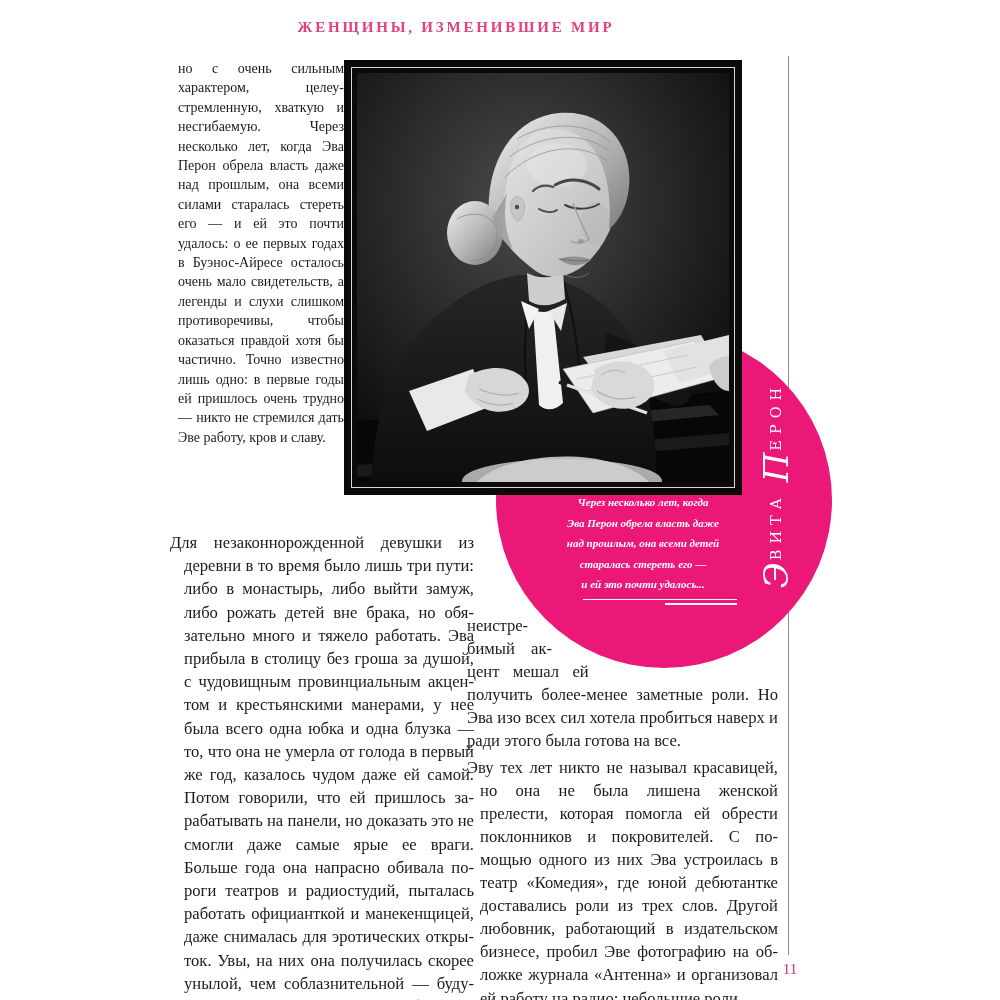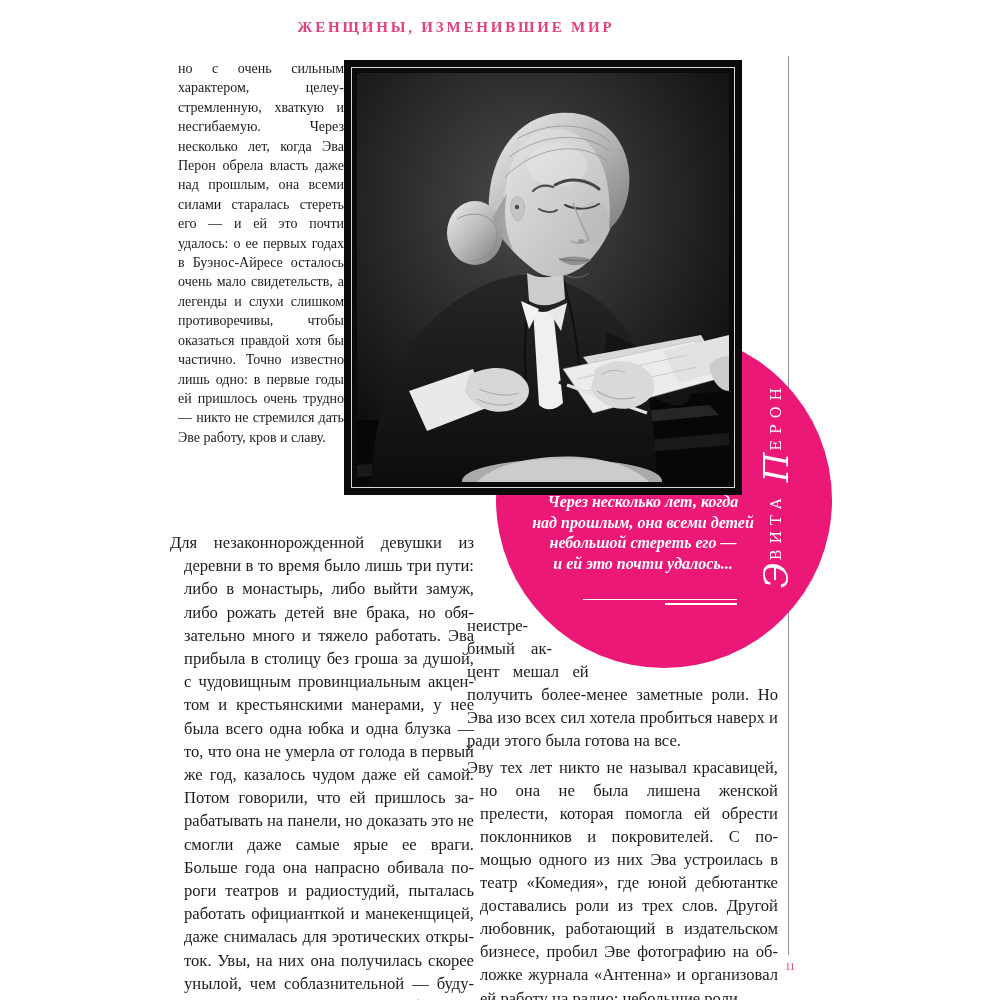--- a/index.html
+++ b/index.html
@@ -25,21 +25,21 @@
     background:#0a0a0a;padding:13px;outline:1px solid #d8d8d8;outline-offset:-8px;z-index:3;
   }
   .photo svg{display:block;}
   
   .circle{
     position:absolute;left:496px;top:332px;width:336px;height:336px;border-radius:50%;
     background:#ec1878;z-index:2;
   }
   .quote{
     position:absolute;left:36px;top:160px;width:222px;text-align:center;color:#ffffff;
-    font-style:italic;font-weight:600;font-size:16px;line-height:20.5px;
+    font-style:italic;font-weight:600;font-size:11px;line-height:20.5px;
   }
   .qline{white-space:nowrap;}
   .rule1{position:absolute;left:87px;top:267px;width:154px;height:1px;background:#ffffff;}
   .rule2{position:absolute;left:169px;top:271px;width:72px;height:2px;background:#ffffff;}
   .vname{
     position:absolute;left:165px;top:128px;width:230px;height:40px;
     transform:rotate(-90deg);transform-origin:center;
     display:flex;align-items:center;justify-content:center;color:#ffffff;
     font-family:"DejaVu Serif", serif;
   }
@@ -58,21 +58,21 @@
   }
   .rightcol .shape{
     float:right;width:272px;height:78px;
     shape-outside:circle(177px at 158px -99px);
   }
   .rightcol p{margin:0;text-align:justify;hyphens:manual;}
   .rightcol p.p2{margin-top:3px;text-indent:-13px;padding-left:13px;}
   
   .pagenum{
     position:absolute;left:768px;top:961px;width:44px;text-align:center;
-    font-size:10px;color:#d13076;z-index:4;
+    font-size:15px;color:#d13076;z-index:4;
   }
 </style>
 <title>ЖЕНЩИНЫ, ИЗМЕНИВШИЕ МИР</title></head>
 <body>
 
 <div class="header">ЖЕНЩИНЫ, ИЗМЕНИВШИЕ МИР</div>
 
 <div class="vrule"></div>
 
 <div class="leftcol">но с очень сильным характером, целеу­стремленную, хваткую и несгибаемую. Через несколько лет, ког­да Эва Перон обрела власть даже над про­шлым, она всеми сила­ми старалась стереть его — и ей это почти удалось: о ее первых годах в Буэнос-Айресе осталось очень мало свидетельств, а леген­ды и слухи слишком противоречивы, что­бы оказаться прав­дой хотя бы частично. Точно известно лишь одно: в первые годы ей пришлось очень трудно — никто не стремился дать Эве работу, кров и славу.</div>
@@ -157,22 +157,23 @@
     <path d="M244,302 C252,296 262,296 268,300" stroke="#b0b0b0" stroke-width="1" fill="none"></path>
 
     <ellipse cx="205" cy="408" rx="100" ry="22" fill="#c6c6c6" opacity="0.85"></ellipse>
     <path d="M120,409 C150,378 255,372 292,409 Z" fill="#cfcfcf" opacity="0.9"></path>
   </svg>
 </div>
 
 <div class="circle">
   <div class="quote">
       <div class="qline">Через несколько лет, когда</div>
+      <div class="qline">Эва Перон обрела власть даже</div>
       <div class="qline">над прошлым, она всеми детей</div>
-      <div class="qline">небольшой стереть его —</div>
+      <div class="qline">старалась стереть его —</div>
       <div class="qline">и ей это почти удалось...</div>
     </div>
   <div class="rule1"></div>
   <div class="rule2"></div>
   <div class="vname">
     <span class="init">Э</span>
       <span class="caps">ВИТА</span>
       <span class="init">П</span>
       <span class="caps">ЕРОН</span>
   </div>

